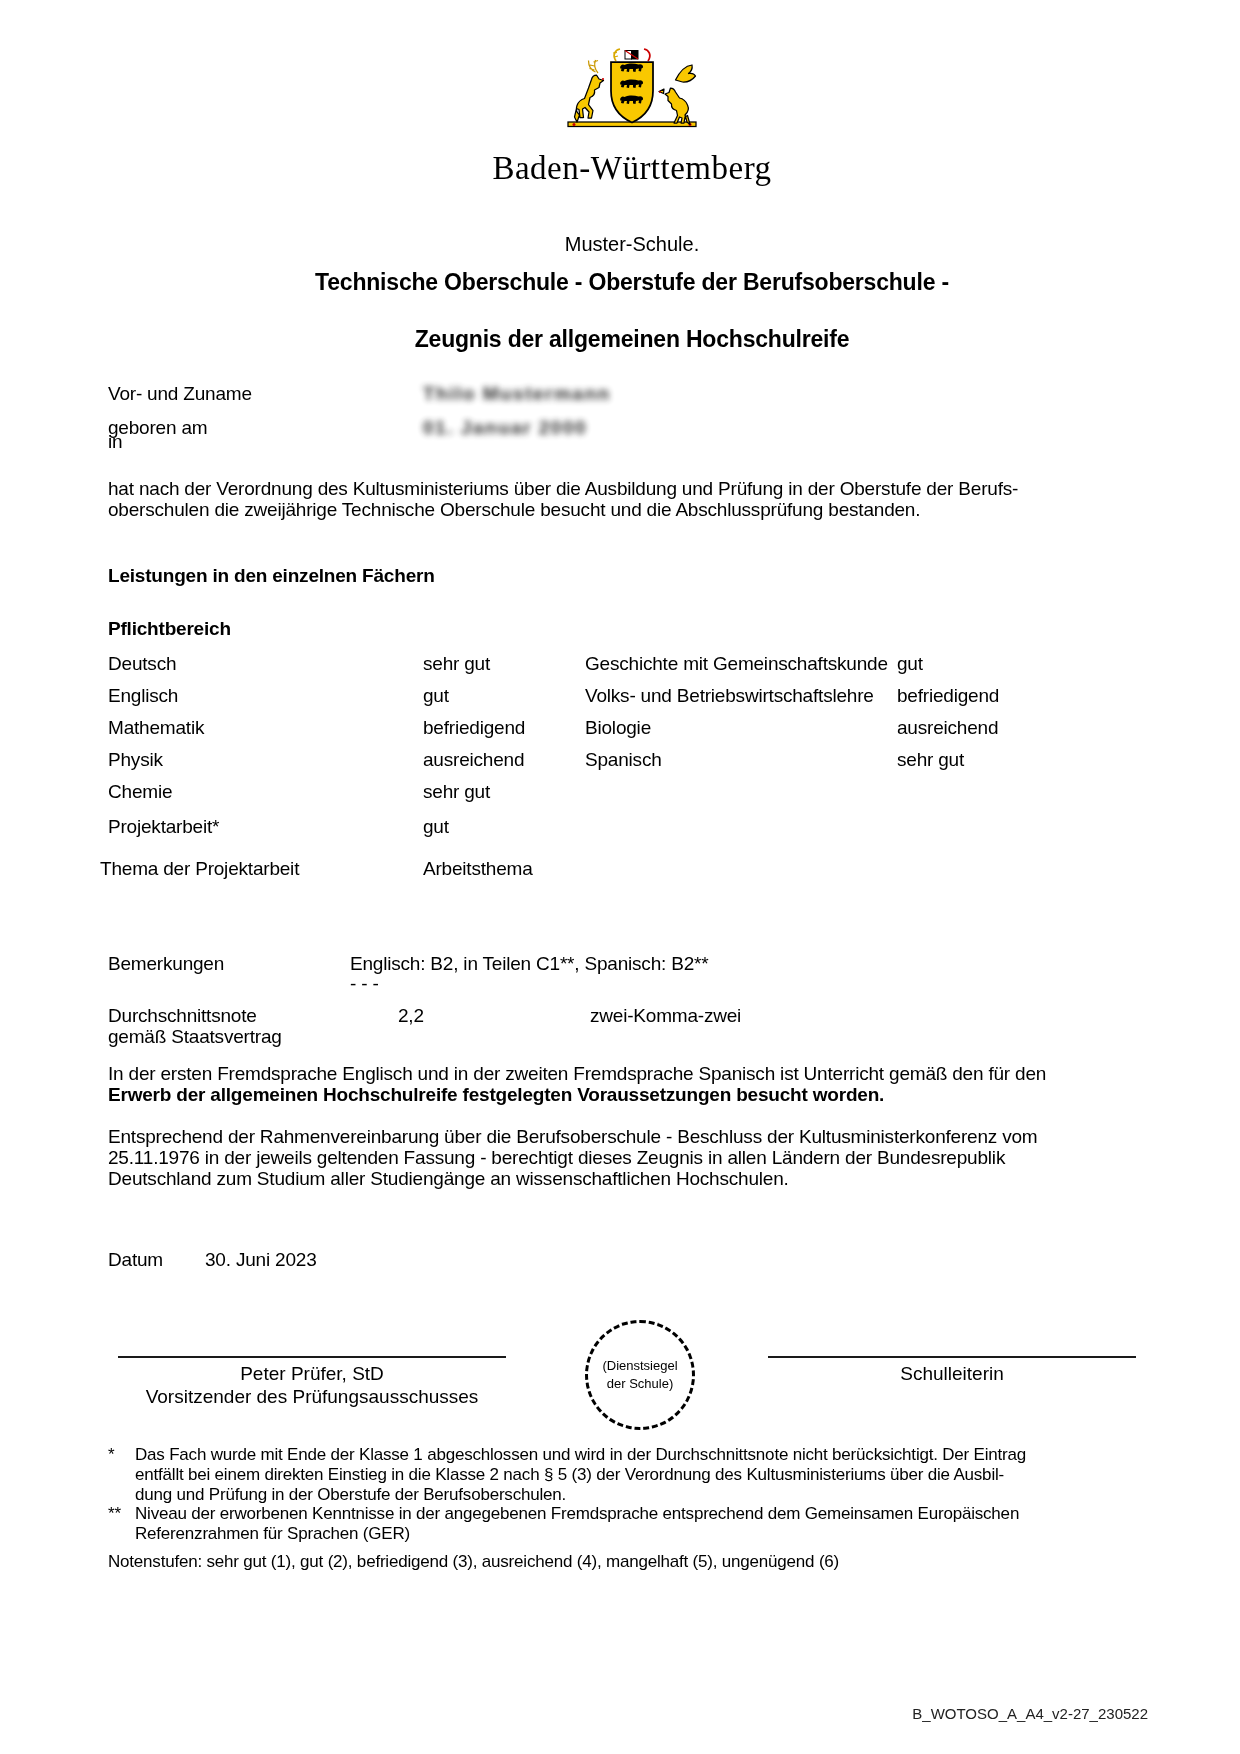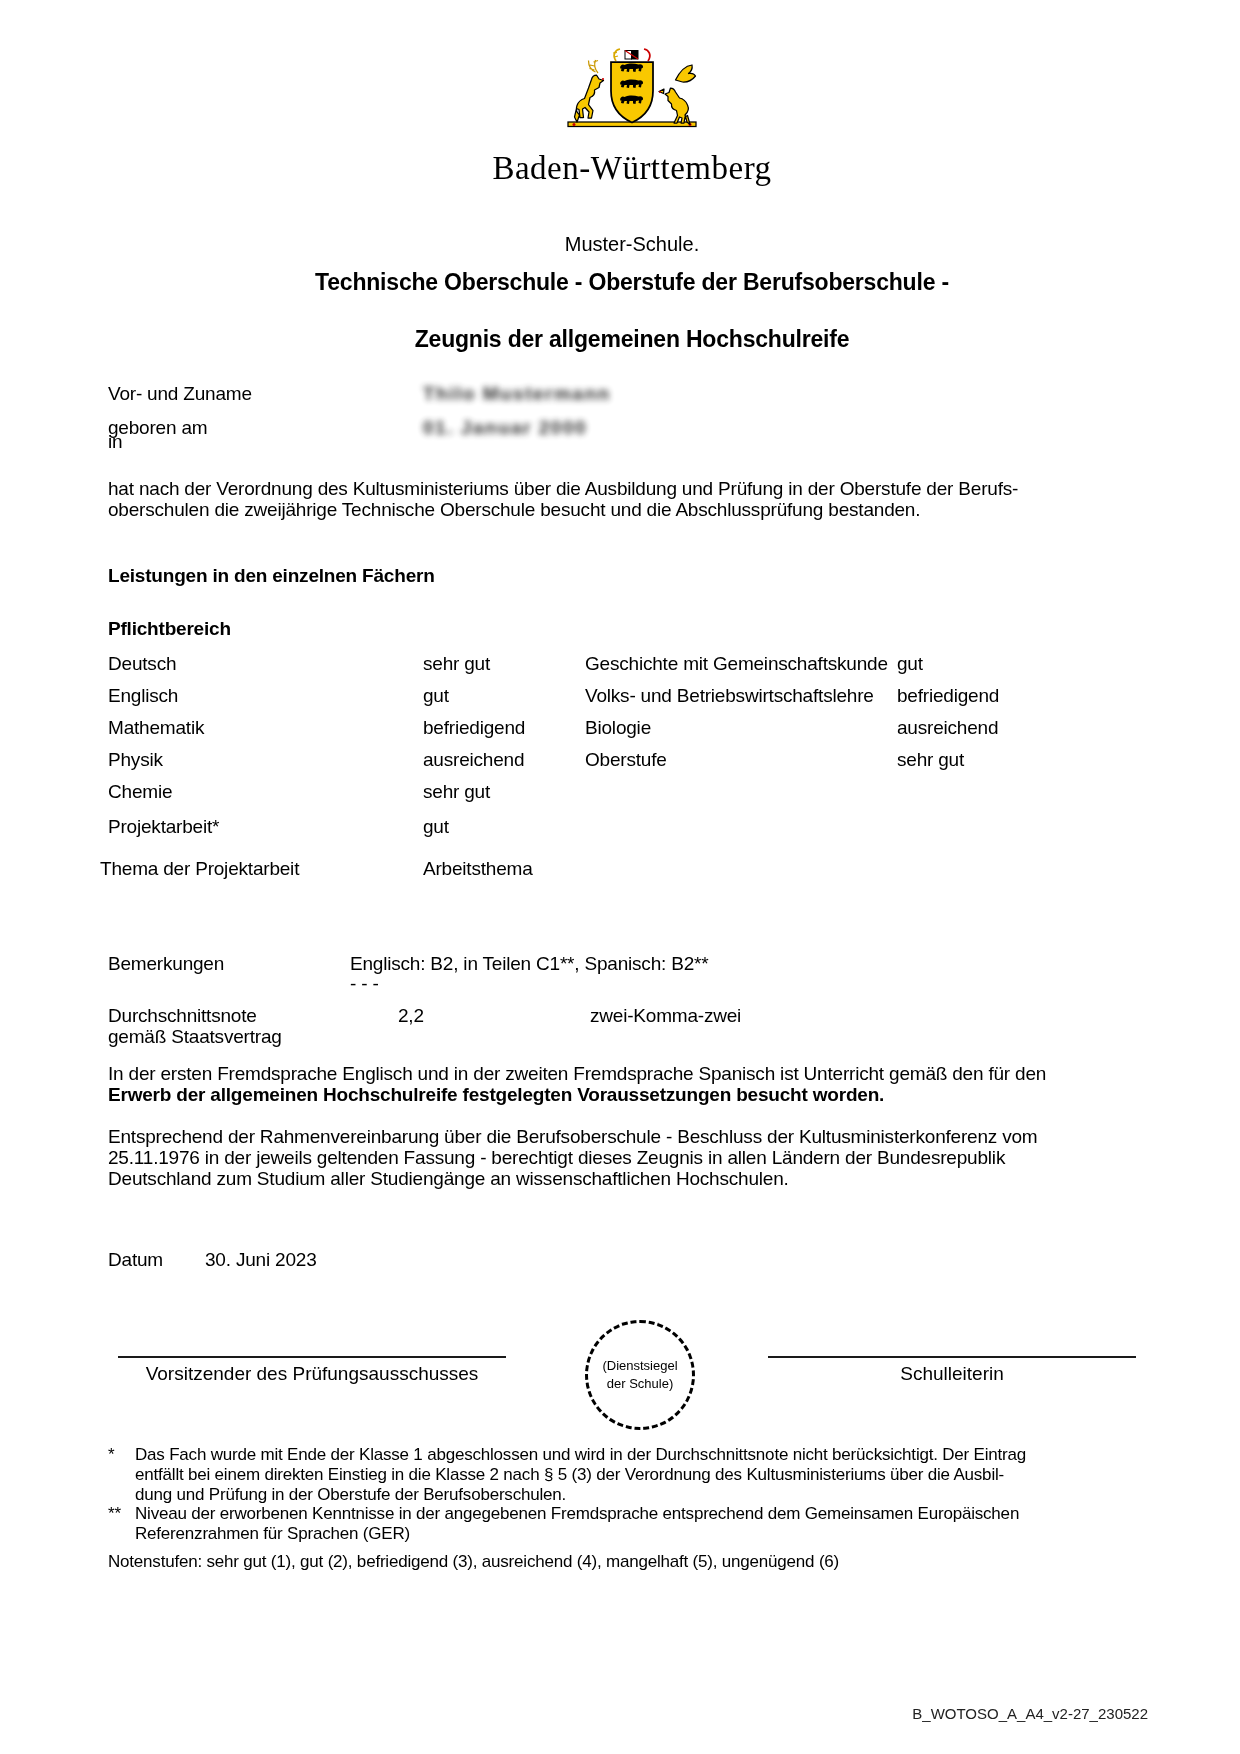--- a/index.html
+++ b/index.html
@@ -96,21 +96,21 @@
     <div class="abs body-t" style="left:585px; top:685px;">Volks- und Betriebswirtschaftslehre</div>
     <div class="abs body-t" style="left:897px; top:685px;">befriedigend</div>
 
     <div class="abs body-t" style="left:108px; top:717px;">Mathematik</div>
     <div class="abs body-t" style="left:423px; top:717px;">befriedigend</div>
     <div class="abs body-t" style="left:585px; top:717px;">Biologie</div>
     <div class="abs body-t" style="left:897px; top:717px;">ausreichend</div>
 
     <div class="abs body-t" style="left:108px; top:749px;">Physik</div>
     <div class="abs body-t" style="left:423px; top:749px;">ausreichend</div>
-    <div class="abs body-t" style="left:585px; top:749px;">Oberstufe</div>
+    <div class="abs body-t" style="left:585px; top:749px;">Spanisch</div>
     <div class="abs body-t" style="left:897px; top:749px;">sehr gut</div>
 
     <div class="abs body-t" style="left:108px; top:781px;">Chemie</div>
     <div class="abs body-t" style="left:423px; top:781px;">sehr gut</div>
 
     <div class="abs body-t" style="left:108px; top:816px;">Projektarbeit*</div>
     <div class="abs body-t" style="left:423px; top:816px;">gut</div>
   </div>
 
   <div class="abs body-t" style="left:100px; top:858px;">Thema der Projektarbeit</div>
@@ -136,20 +136,21 @@
 
   <div class="sig-line" style="left:118px; top:1356px; width:388px;"></div>
   <div class="sig-line" style="left:768px; top:1356px; width:368px;"></div>
 
   <div class="seal" style="left:585px; top:1320px;">
     <span>(Dienstsiegel</span>
     <span>der Schule)</span>
   </div>
 
   <div class="sig-block" style="left:102px; top:1362px; width:420px;">
+    <div>Peter Prüfer, StD</div>
     <div>Vorsitzender des Prüfungsausschusses</div>
   </div>
   <div class="sig-block" style="left:742px; top:1362px; width:420px;">
     <div>Schulleiterin</div>
   </div>
 
   <div class="abs fn-t" style="left:108px; top:1445px;">*</div>
   <div class="abs fn-t" style="left:135px; top:1445px;">Das Fach wurde mit Ende der Klasse 1 abgeschlossen und wird in der Durchschnittsnote nicht berücksichtigt. Der Eintrag</div>
   <div class="abs fn-t" style="left:135px; top:1465px;">entfällt bei einem direkten Einstieg in die Klasse 2 nach § 5 (3) der Verordnung des Kultusministeriums über die Ausbil-</div>
   <div class="abs fn-t" style="left:135px; top:1485px;">dung und Prüfung in der Oberstufe der Berufsoberschulen.</div>

